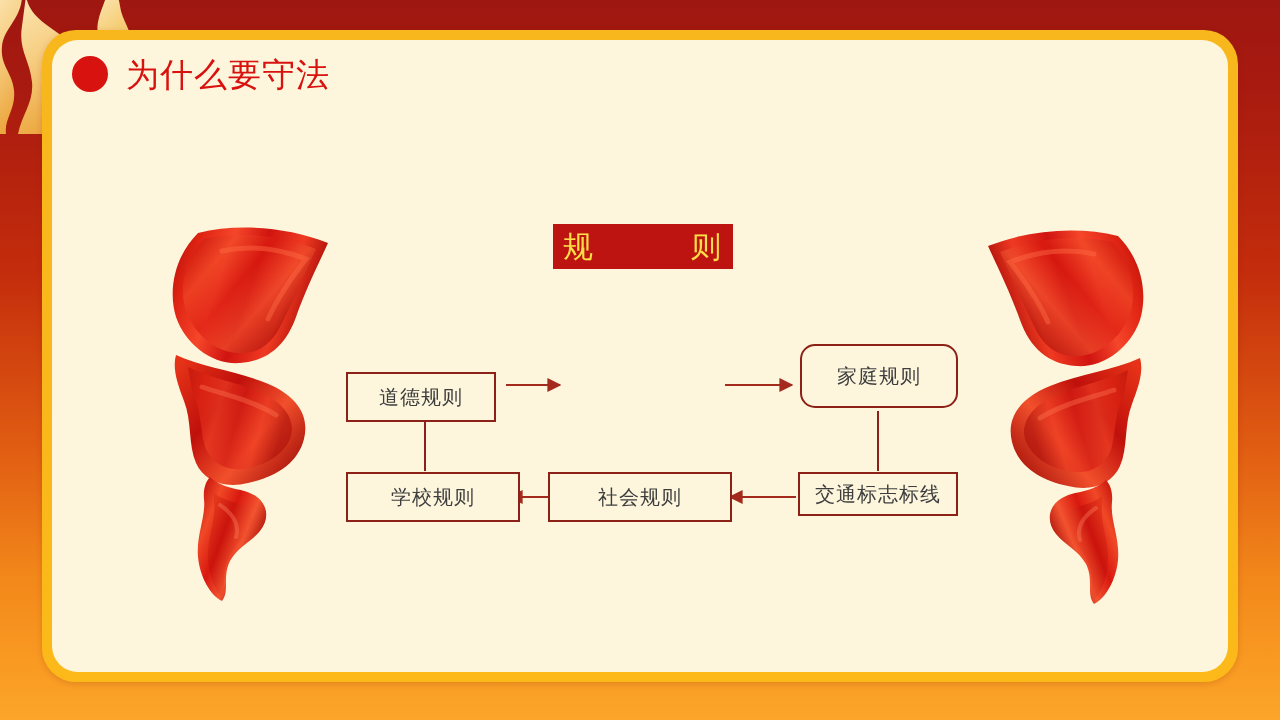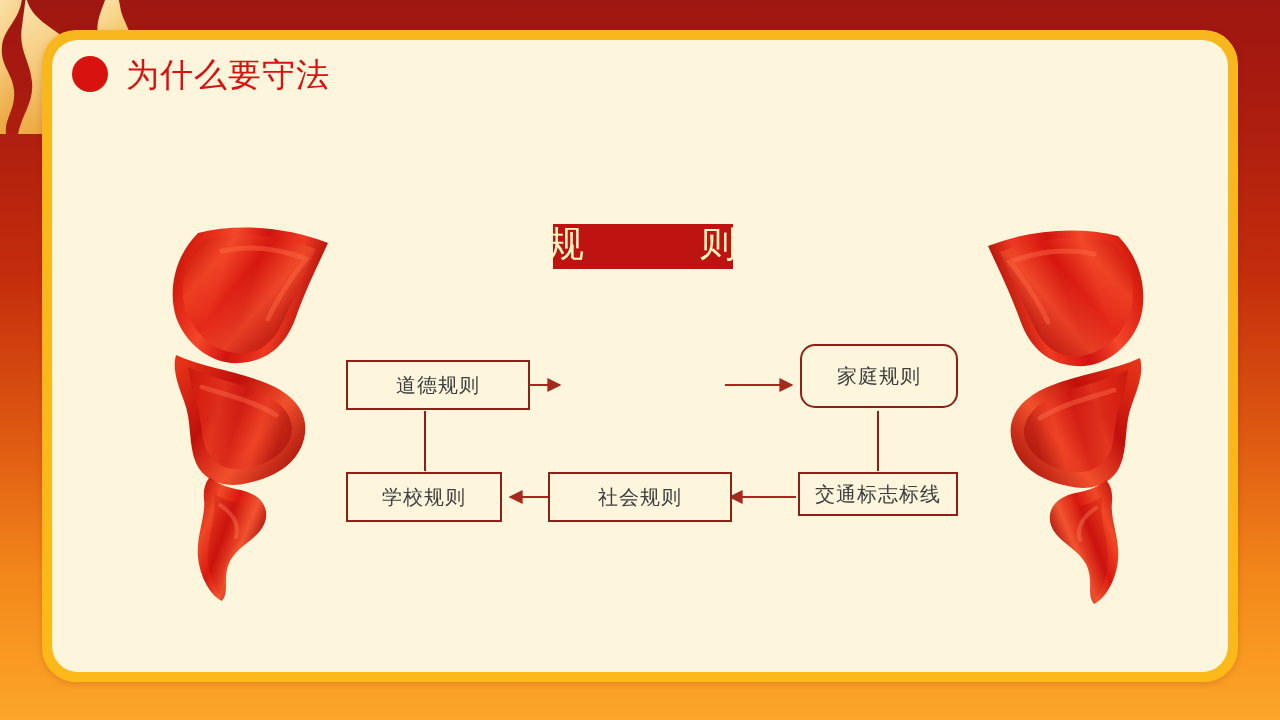--- a/index.html
+++ b/index.html
@@ -113,23 +113,23 @@
     top: 224px;
     width: 180px;
     height: 45px;
     background: #bd1411;
     display: flex;
     align-items: center;
     justify-content: center;
     z-index: 5;
   }
   .banner-text {
-    font-family: Liberation Mono, monospace;
-    font-size: 36px;
-    color: #fef9c3;
+    font-family: Liberation Sans, sans-serif;
+    font-size: 30px;
+    color: #fde047;
     letter-spacing: 2px;
     white-space: pre;
     line-height: 1;
   }
   .flow-svg {
     position: absolute;
     left: 0; top: 0;
     width: 1280px;
     height: 720px;
     overflow: visible;
@@ -286,29 +286,29 @@
 
     <line x1="878" y1="411" x2="878" y2="471" stroke="#8c2118" stroke-width="2"></line>
 
     <line x1="425" y1="411" x2="425" y2="471" stroke="#8c2118" stroke-width="2"></line>
 
     <line x1="796" y1="497" x2="730" y2="497" stroke="#a32a1c" stroke-width="2" marker-end="url(#arrowR)"></line>
 
     <line x1="566" y1="497" x2="510" y2="497" stroke="#a32a1c" stroke-width="2" marker-end="url(#arrowR)"></line>
   </svg>
 
-  <div class="node" style="left:346px; top:360px; width:184px; height:50px;">
+  <div class="node" style="left:346px; top:372px; width:150px; height:50px;">
     <span class="node-label">道德规则</span>
   </div>
   <div class="node" style="left:800px; top:344px; width:158px; height:64px;border-radius:15px;">
     <span class="node-label">家庭规则</span>
   </div>
   <div class="node" style="left:798px; top:472px; width:160px; height:44px;">
     <span class="node-label">交通标志标线</span>
   </div>
   <div class="node" style="left:548px; top:472px; width:184px; height:50px;">
     <span class="node-label">社会规则</span>
   </div>
-  <div class="node" style="left:346px; top:472px; width:156px; height:50px;">
+  <div class="node" style="left:346px; top:472px; width:174px; height:50px;">
     <span class="node-label">学校规则</span>
   </div>
 
 </div>
 
 </body></html>

